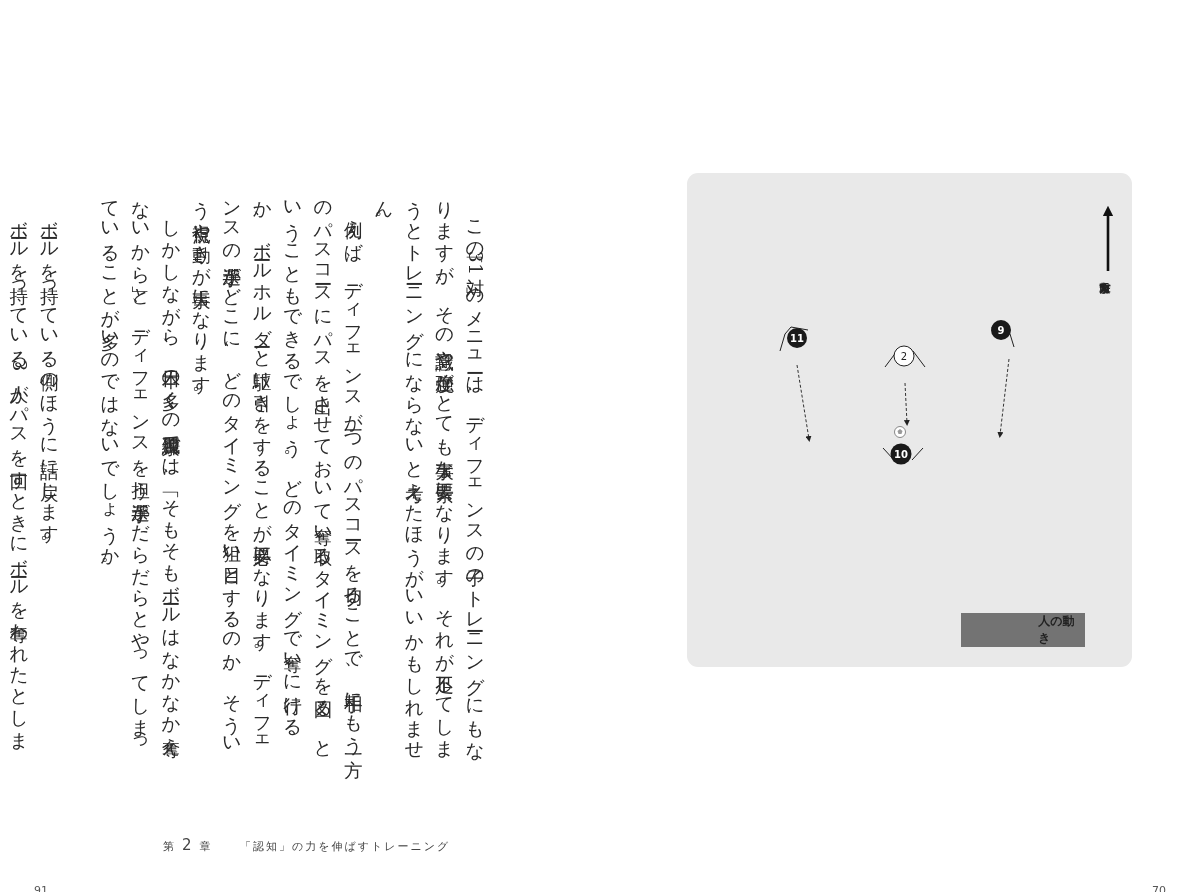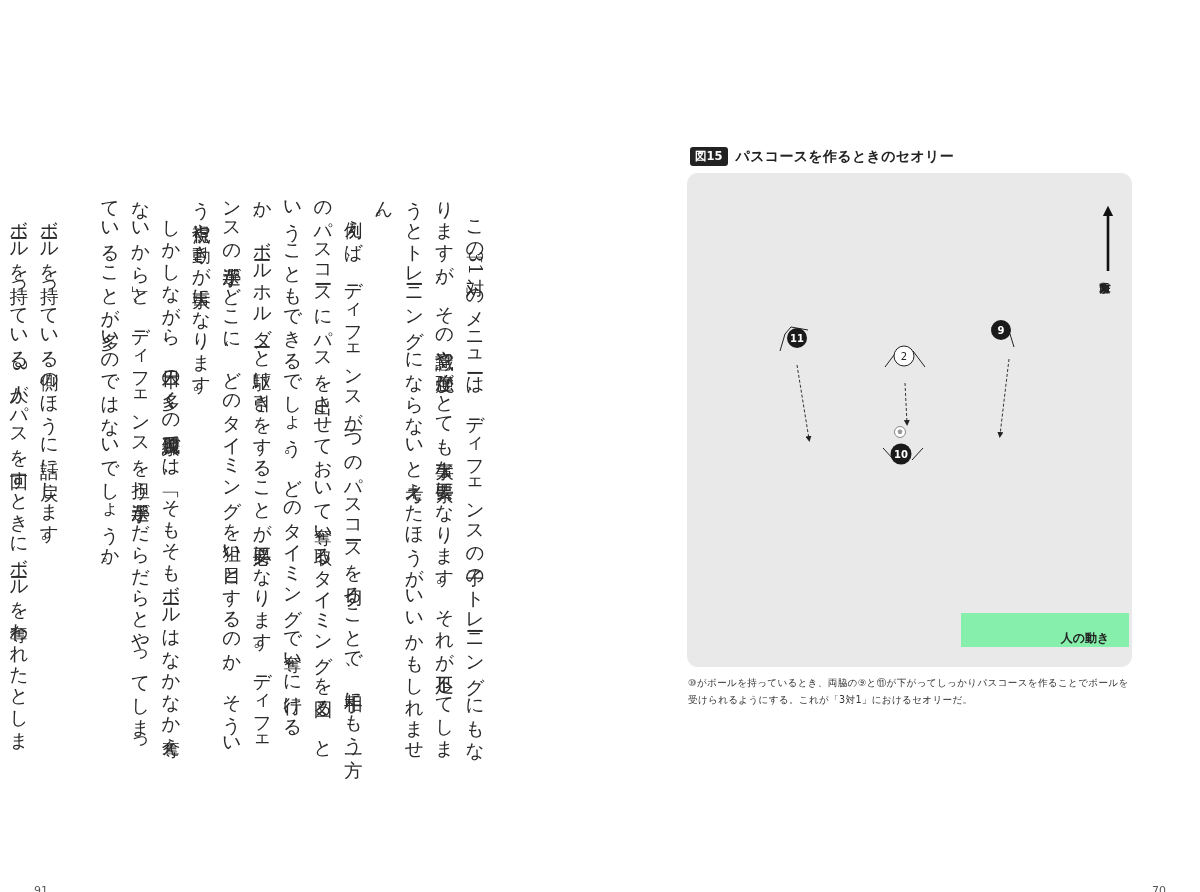--- a/index.html
+++ b/index.html
@@ -33,21 +33,21 @@
   .running-head .chap .num { font-size: 15px; margin: 0 6px; }
 
   
   .fig-title { position: absolute; left: 90px; top: 147px; display: flex; align-items: center; font-family: "DejaVu Sans", sans-serif; }
   .fig-badge { background: #222; color: #fff; font-size: 11.5px; font-weight: bold; padding: 2px 5px; border-radius: 3px; margin-right: 8px; }
   .fig-heading { font-size: 14px; font-weight: bold; color: #222; letter-spacing: 0.3px; }
   .field {
     position: absolute; left: 87px; top: 173px; width: 445px; height: 494px; background: #e9e9e9; border-radius: 11px;
   }
   .legend {
-    position: absolute; left: 274px; top: 440px; width: 168px; height: 34px; background: #86efac;
+    position: absolute; left: 274px; top: 440px; width: 124px; height: 34px; background: #737373;
     display: flex; align-items: flex-end; justify-content: center; font-family: "DejaVu Sans", sans-serif;
   }
   .legend-label { font-size: 12px; font-weight: bold; color: #222; margin-left: 8px; }
   .attack-label {
     position: absolute; left: 411px; top: 100px; writing-mode: vertical-rl; font-family: "DejaVu Sans", sans-serif;
     font-size: 11px; font-weight: bold; color: #222; letter-spacing: 0px; line-height: 13px;
   }
   .caption {
     position: absolute; left: 88px; top: 674px; width: 450px; font-family: "DejaVu Sans", sans-serif;
     font-size: 9.6px; line-height: 17px; color: #333; letter-spacing: 0.3px;
@@ -61,27 +61,27 @@
   <div class="vbody">
     <p>この「3対1」のメニューは、ディフェンスの子のトレーニングにもなりますが、その意識や強度がとても大事な要素になります。それが不足してしまうとトレーニングにならないと考えたほうがいいかもしれません。</p>
     <p>例えば、ディフェンスが一つのパスコースを切ることで、相手にもう一方のパスコースにパスを出させておいて奪い取るタイミングを図る、ということもできるでしょう。どのタイミングで奪いに行けるか、ボールホルダーと駆け引きをすることが必要になります。ディフェンスの選手がどこに、どのタイミングを狙い目とするのか、そういう視点や動きが大事になります。</p>
     <p>しかしながら、日本の多くの練習風景では、「そもそもボールはなかなか奪えないから」と、ディフェンスを担う選手がだらだらとやってしまっていることが多いのではないでしょうか。</p>
     <p class="blank"></p>
     <p>ボールを持っている側のほうに話に戻します。</p>
     <p>ボールを持っている3人がパスを回すときにボールを奪われたとします。</p>
   </div>
 
   <div class="folio" style="left:34px;">91</div>
+  <div class="running-head">
+    <span class="chap"><span>第</span><span class="num">2</span><span>章</span></span>
+    <span>「認知」の力を伸ばすトレーニング</span>
+  </div>
 </div>
 
 <div class="page page-right">
-  <div class="fig-title">
-    <span class="fig-badge">図15</span>
-    <span class="fig-heading">パスコースを作るときのセオリー</span>
-  </div>
 
   <div class="field">
     <svg width="445" height="494" viewBox="0 0 445 494" style="position:absolute;left:0;top:0;">
       <defs>
         <marker id="ah" markerWidth="6" markerHeight="6" refX="3" refY="3" orient="auto">
           <path d="M0,0 L6,3 L0,6 z" fill="#222"></path>
         </marker>
         <marker id="big" markerWidth="4" markerHeight="4" refX="2" refY="2" orient="auto">
           <path d="M0,0 L4,2 L0,4 z" fill="#111"></path>
         </marker>
@@ -134,16 +134,15 @@
     </svg>
 
     <div class="attack-label">攻撃方向</div>
 
     <div class="legend">
       <span style="display:inline-block;width:72px;"></span>
       <span class="legend-label">人の動き</span>
     </div>
   </div>
 
-  <div class="caption">⑩がボールを持っているとき、両脇の⑨と⑪が下がってしっかりパスコースを作ることでボールを受けられるようにする。これが「3対1」におけるセオリーだ。</div>
 
   <div class="folio" style="left:552px;">70</div>
 </div>
 
 </body></html>

